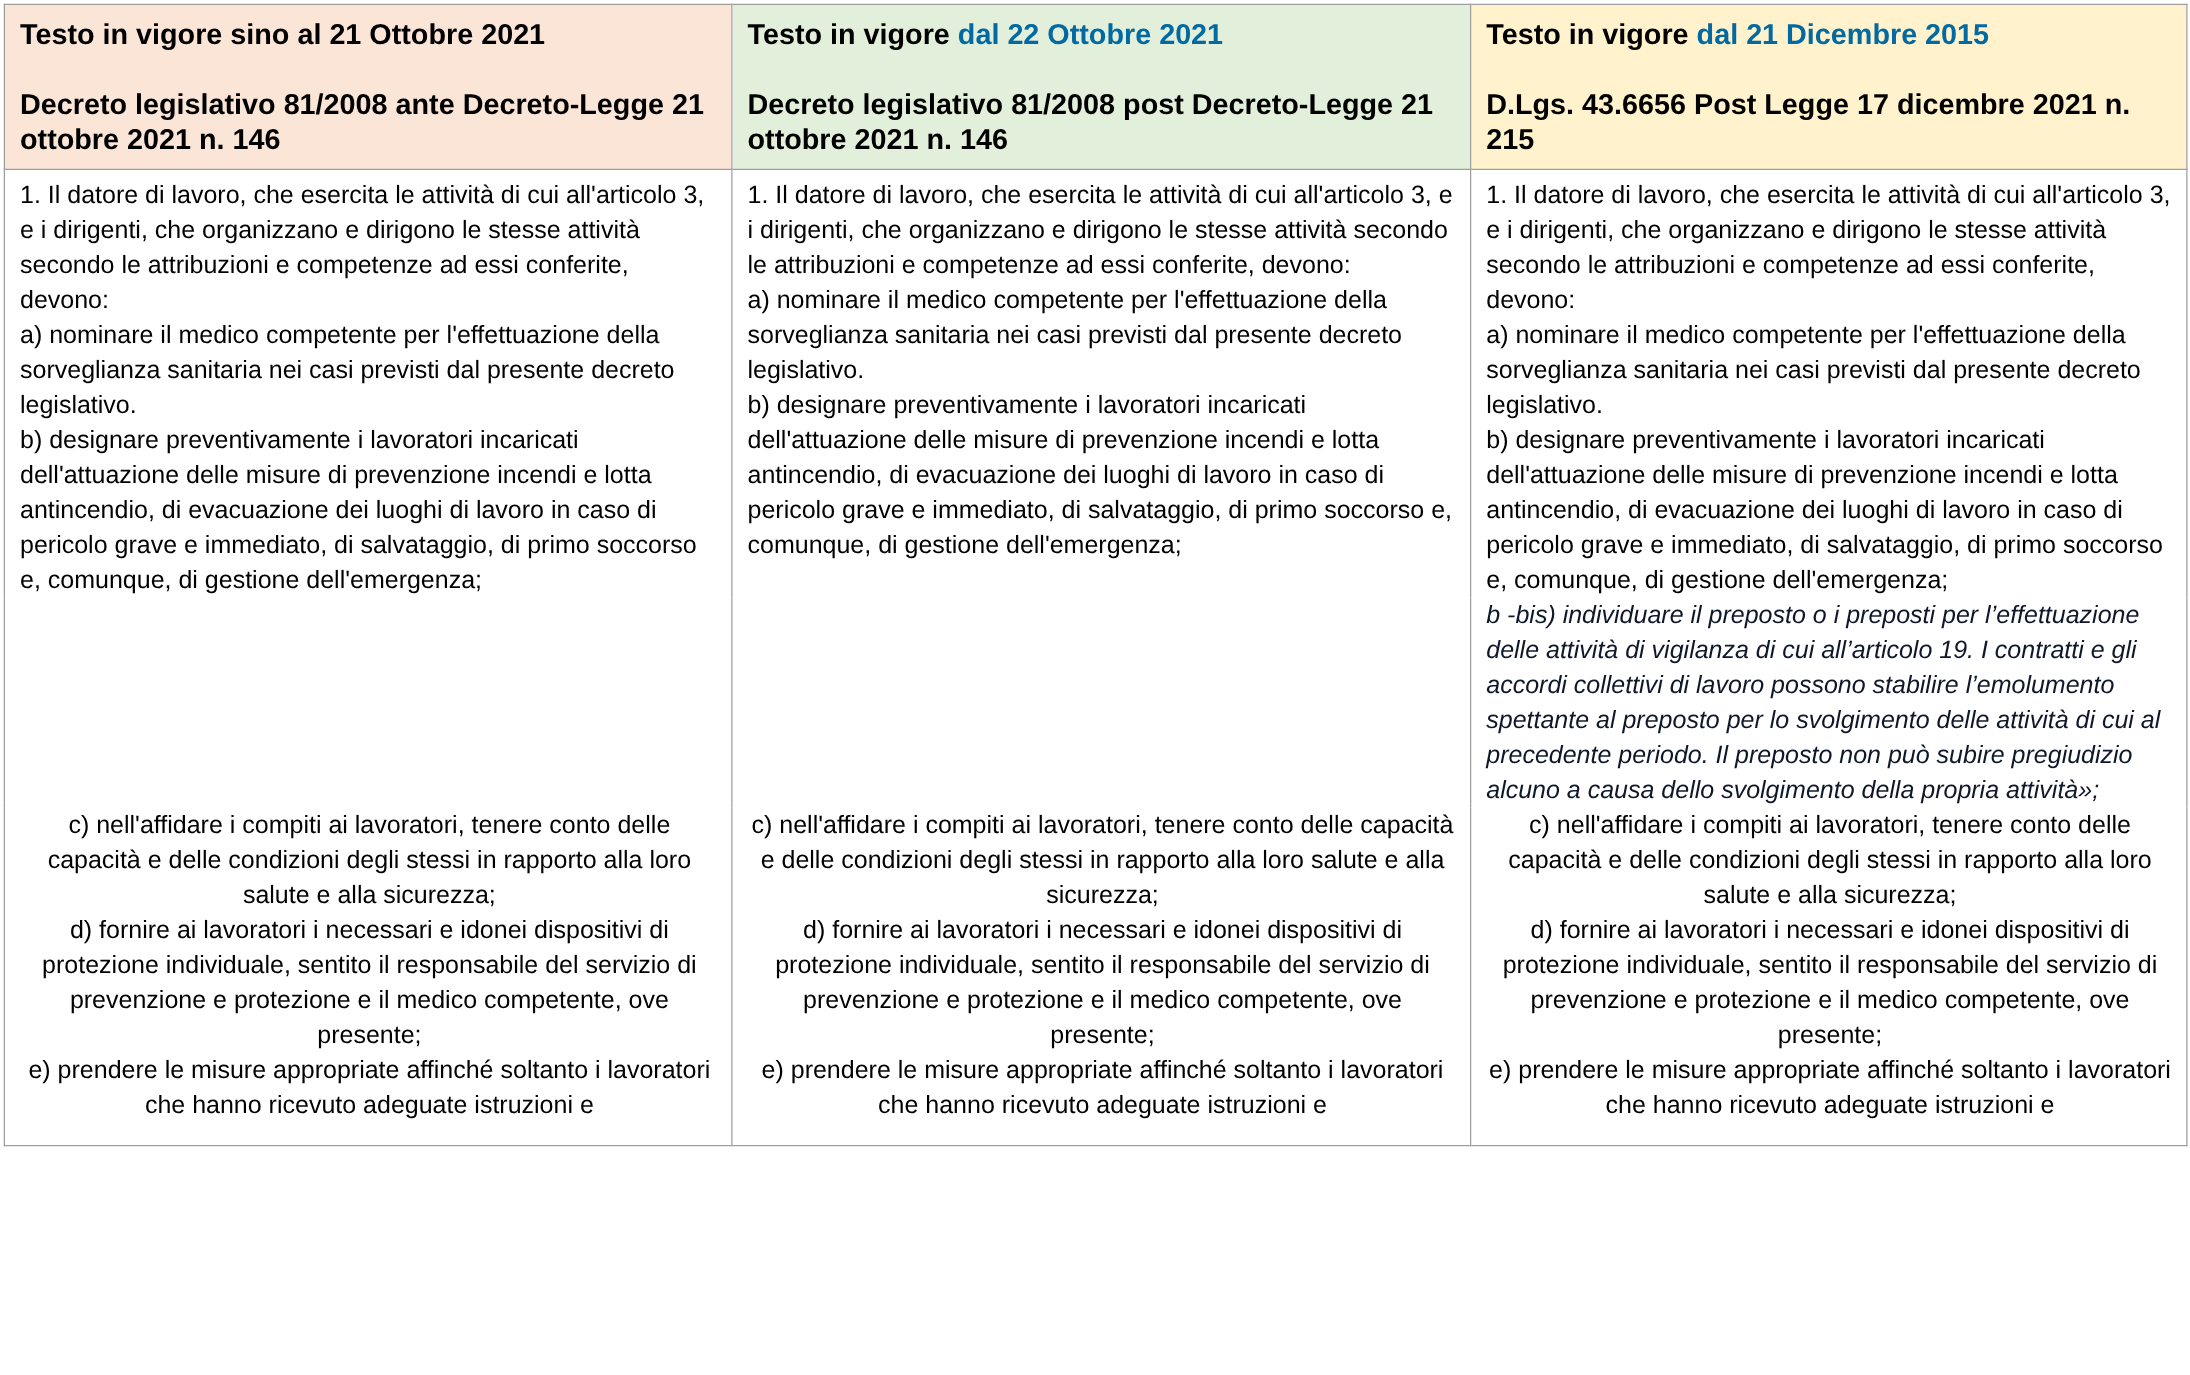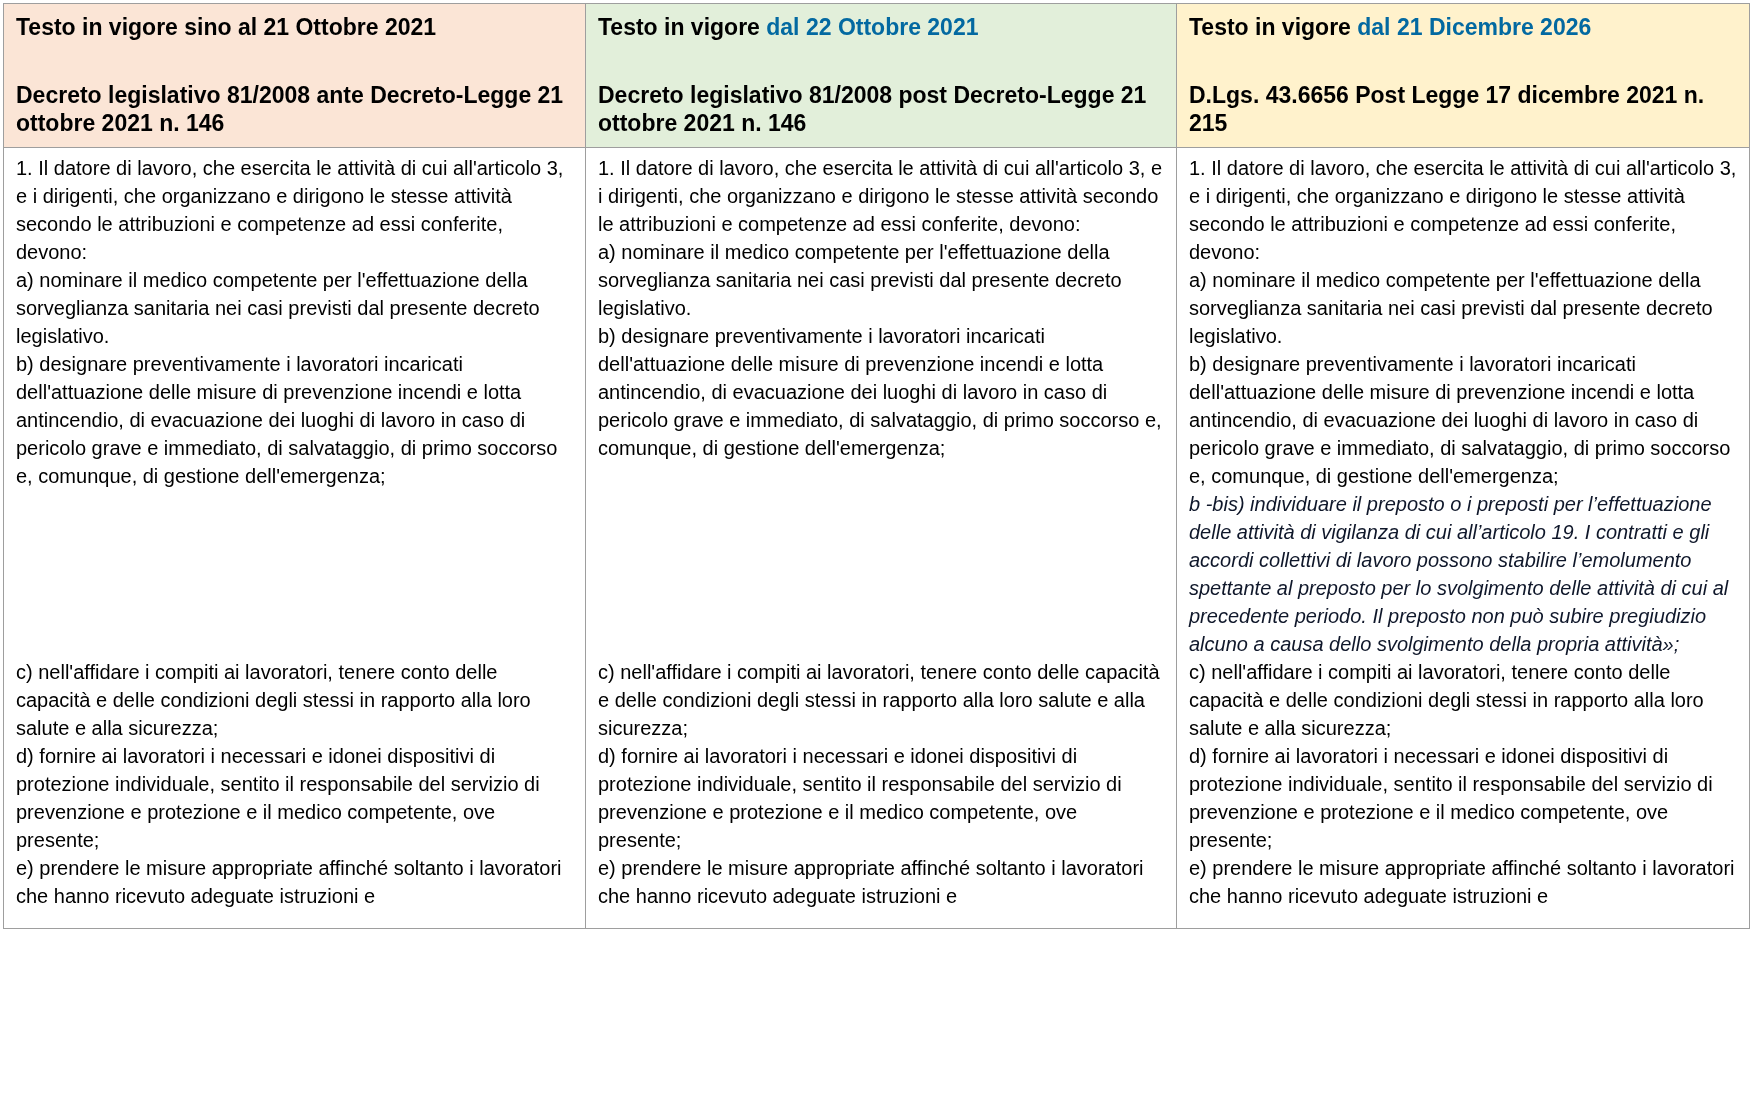--- a/index.html
+++ b/index.html
@@ -25,38 +25,38 @@
   
   .c1 { background: #fbe5d6; }
   .c2 { background: #e2efda; }
   .c3 { background: #fff2cc; }
 
   tr.hdr td {
     padding-top: 9px; padding-bottom: 10px;
     font-weight: 700;
     font-size: 23px; line-height: 28px;
   }
-  tr.hdr .title { margin-bottom: 40px; }
+  tr.hdr .title { margin-bottom: 28px; }
   .u  { }
   .red  { color: #0369a1; }
   .blue { color: #0f172a; font-style: italic; }
 
   tr.art td {
     font-weight: 700;
     font-size: 23px; line-height: 29px;
     padding-top: 3px; padding-bottom: 4px;
   }
 
   tr.body td {
     font-size: 20px; line-height: 28px;
     background: #ffffff;
   }
   tr.bodyA td { border-bottom: none; padding-top: 6px; }
   tr.bodyB td { border-top: none; border-bottom: none; }
-  tr.bodyC td { border-top: none; height: 270px; }
+  tr.bodyC td { border-top: none; height: 270px; text-align: center; }
   .bbis { margin-bottom: 45px; }
   .para { margin: 0; }
 </style>
 </head>
 <body>
 
 <table class="cmp">
   <colgroup>
     <col style="width:582px">
     <col style="width:591px">
@@ -67,21 +67,21 @@
       <tr class="hdr">
     <td class="c1">
       <div class="title"><span>Testo in vigore sino al 21 Ottobre 2021</span><span class="red"></span></div>
       <div class="subtitle"><span class="u">Decreto legislativo 81/2008</span><span> ante </span><span class="u">Decreto-Legge 21 ottobre 2021 n. 146</span></div>
     </td>
     <td class="c2">
       <div class="title"><span>Testo in vigore </span><span class="red">dal 22 Ottobre 2021</span></div>
       <div class="subtitle"><span class="u">Decreto legislativo 81/2008</span><span> post </span><span class="u">Decreto-Legge 21 ottobre 2021 n. 146</span></div>
     </td>
     <td class="c3">
-      <div class="title"><span>Testo in vigore </span><span class="red">dal 21 Dicembre 2026</span></div>
+      <div class="title"><span>Testo in vigore </span><span class="red">dal 21 Dicembre 2015</span></div>
       <div class="subtitle"><span class="u"></span><span>D.Lgs. 43.6656 Post </span><span class="u">Legge 17 dicembre 2021 n. 215</span></div>
     </td>
   </tr>
 
 
   <tr class="body bodyA">
     <td>
       <div class="para">1. Il datore di lavoro, che esercita le attività di cui all'articolo 3, e i dirigenti, che organizzano e dirigono le stesse attività secondo le attribuzioni e competenze ad essi conferite, devono:</div>
       <div class="para">a) nominare il medico competente per l'effettuazione della sorveglianza sanitaria nei casi previsti dal presente decreto legislativo.</div>
       <div class="para">b) designare preventivamente i lavoratori incaricati dell'attuazione delle misure di prevenzione incendi e lotta antincendio, di evacuazione dei luoghi di lavoro in caso di pericolo grave e immediato, di salvataggio, di primo soccorso e, comunque, di gestione dell'emergenza;</div>

